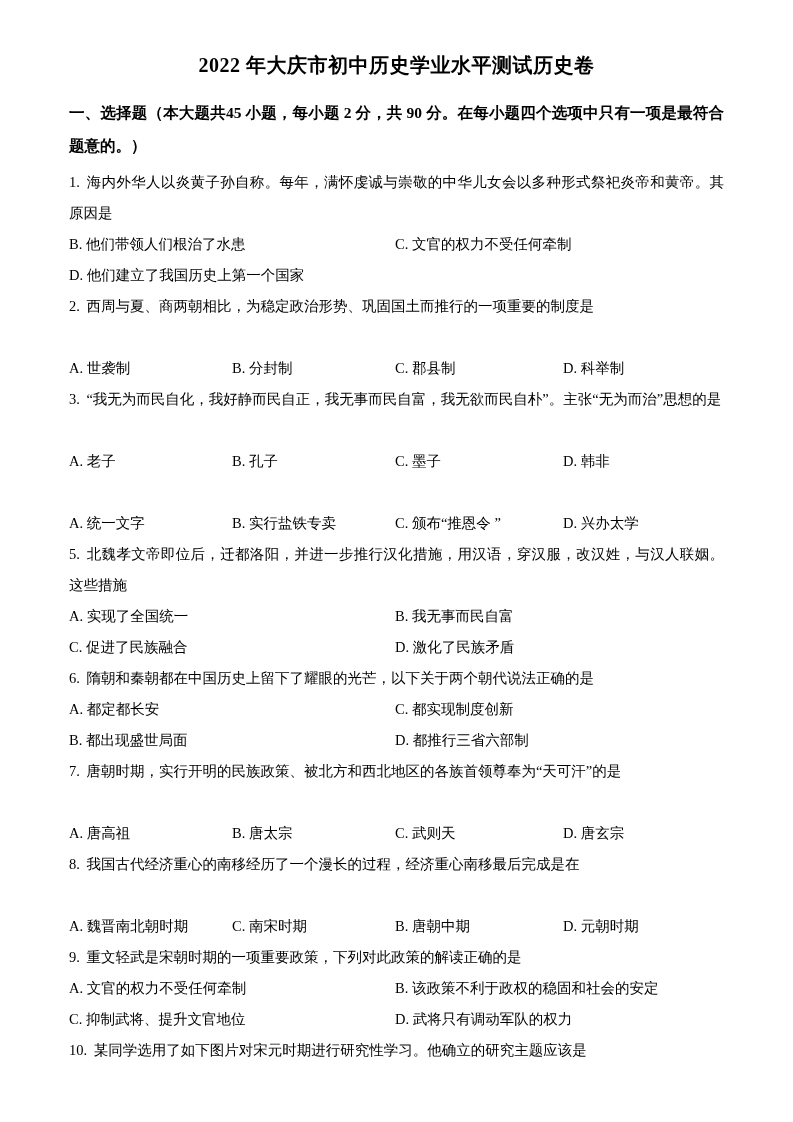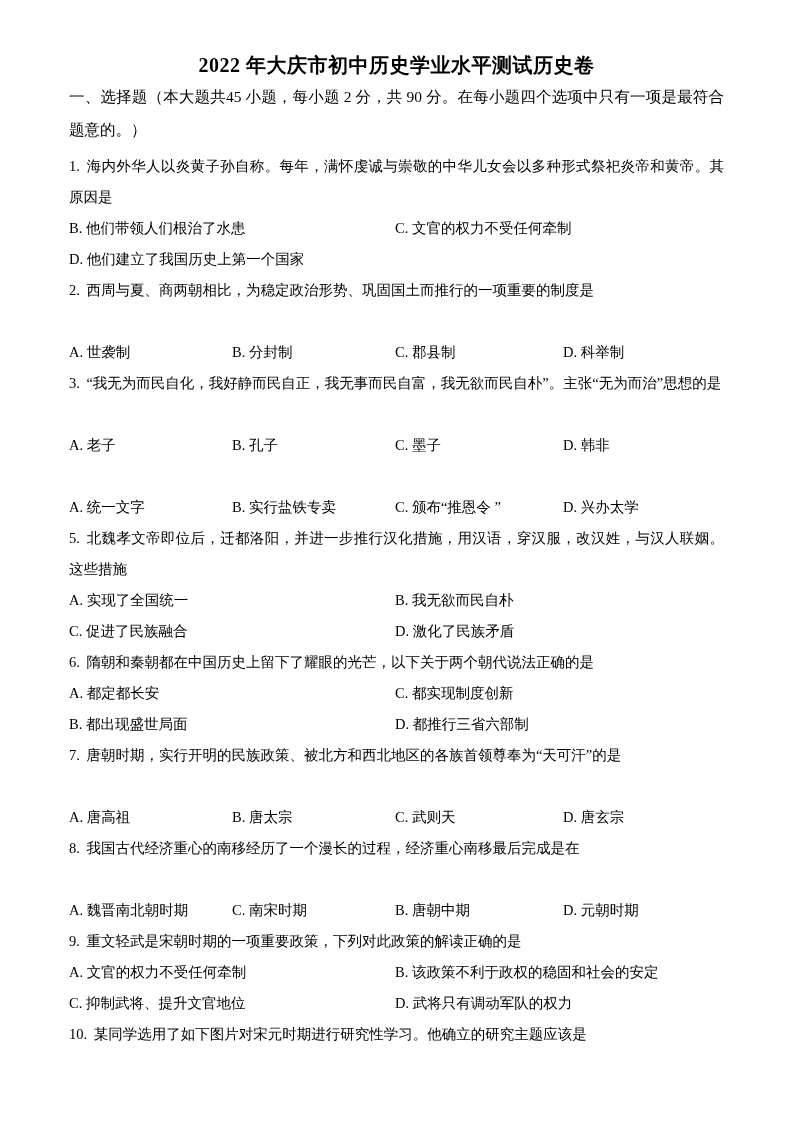--- a/index.html
+++ b/index.html
@@ -13,24 +13,25 @@
     padding: 50px 69px 40px 69px;
     font-family: "Liberation Serif", "DejaVu Serif", serif;
     font-size: 14.5px;
     overflow: hidden;
   }
   .title {
     text-align: center;
     font-size: 20px;
     font-weight: bold;
     line-height: 30px;
+    margin-bottom: 16px;
     letter-spacing: 0.5px;
   }
   .section-header {
-    font-weight: normal;
+    font-weight: bold;
     font-size: 15.5px;
     line-height: 33px;
     text-align: justify;
     margin-bottom: 5px;
   }
   .q-text {
     line-height: 31px;
     text-align: justify;
   }
   .q-num { margin-right: 0.45em; }
@@ -80,21 +81,21 @@
           <span class="option">A. 统一文字</span>
           <span class="option">B. 实行盐铁专卖</span>
           <span class="option">C. 颁布“推恩令 ”</span>
           <span class="option">D. 兴办太学</span>
         </div>
       </div>
       <div class="question">
         <p class="q-text"><span class="q-num">5.</span><span>北魏孝文帝即位后，迁都洛阳，并进一步推行汉化措施，用汉语，穿汉服，改汉姓，与汉人联姻。这些措施</span></p>
         <div class="options two">
           <span class="option">A. 实现了全国统一</span>
-          <span class="option">B. 我无欲而民自朴</span>
+          <span class="option">B. 我无事而民自富</span>
           <span class="option">C. 促进了民族融合</span>
           <span class="option">D. 激化了民族矛盾</span>
         </div>
       </div>
       <div class="question">
         <p class="q-text"><span class="q-num">6.</span><span>隋朝和秦朝都在中国历史上留下了耀眼的光芒，以下关于两个朝代说法正确的是</span></p>
         <div class="options two">
           <span class="option">A. 都定都长安</span>
           <span class="option">C. 都实现制度创新</span>
           <span class="option">B. 都出现盛世局面</span>

